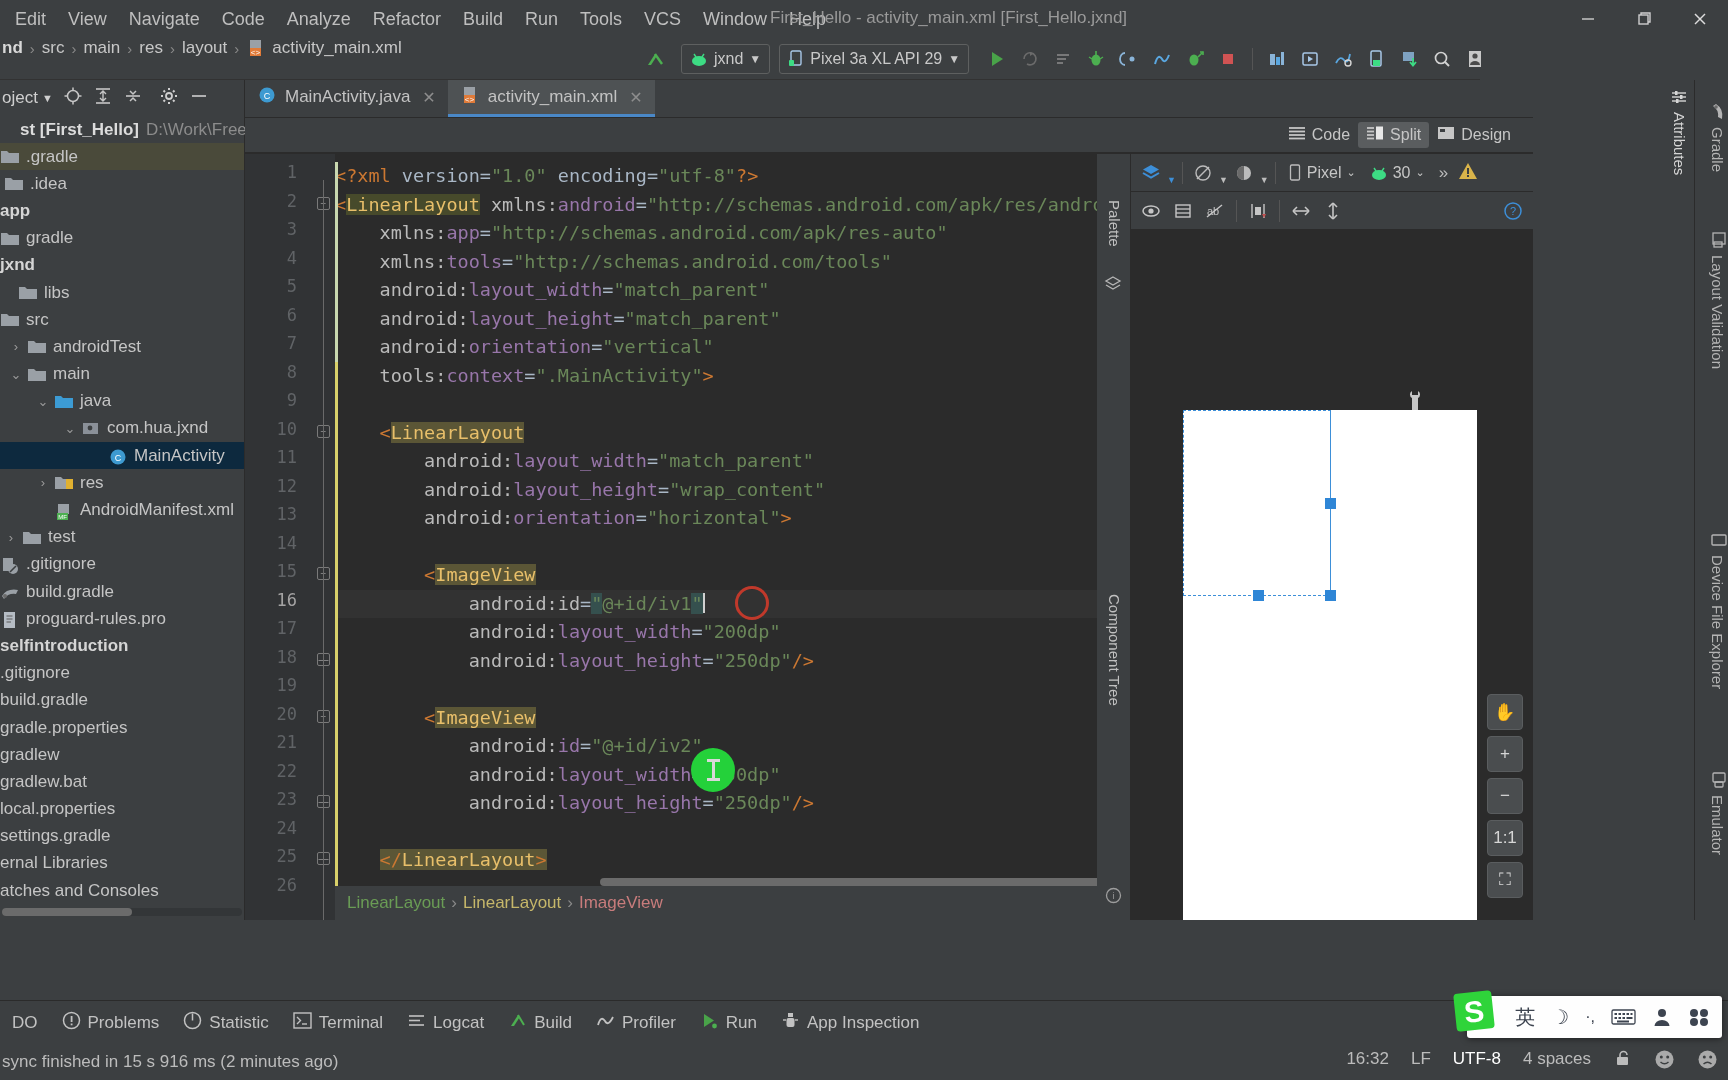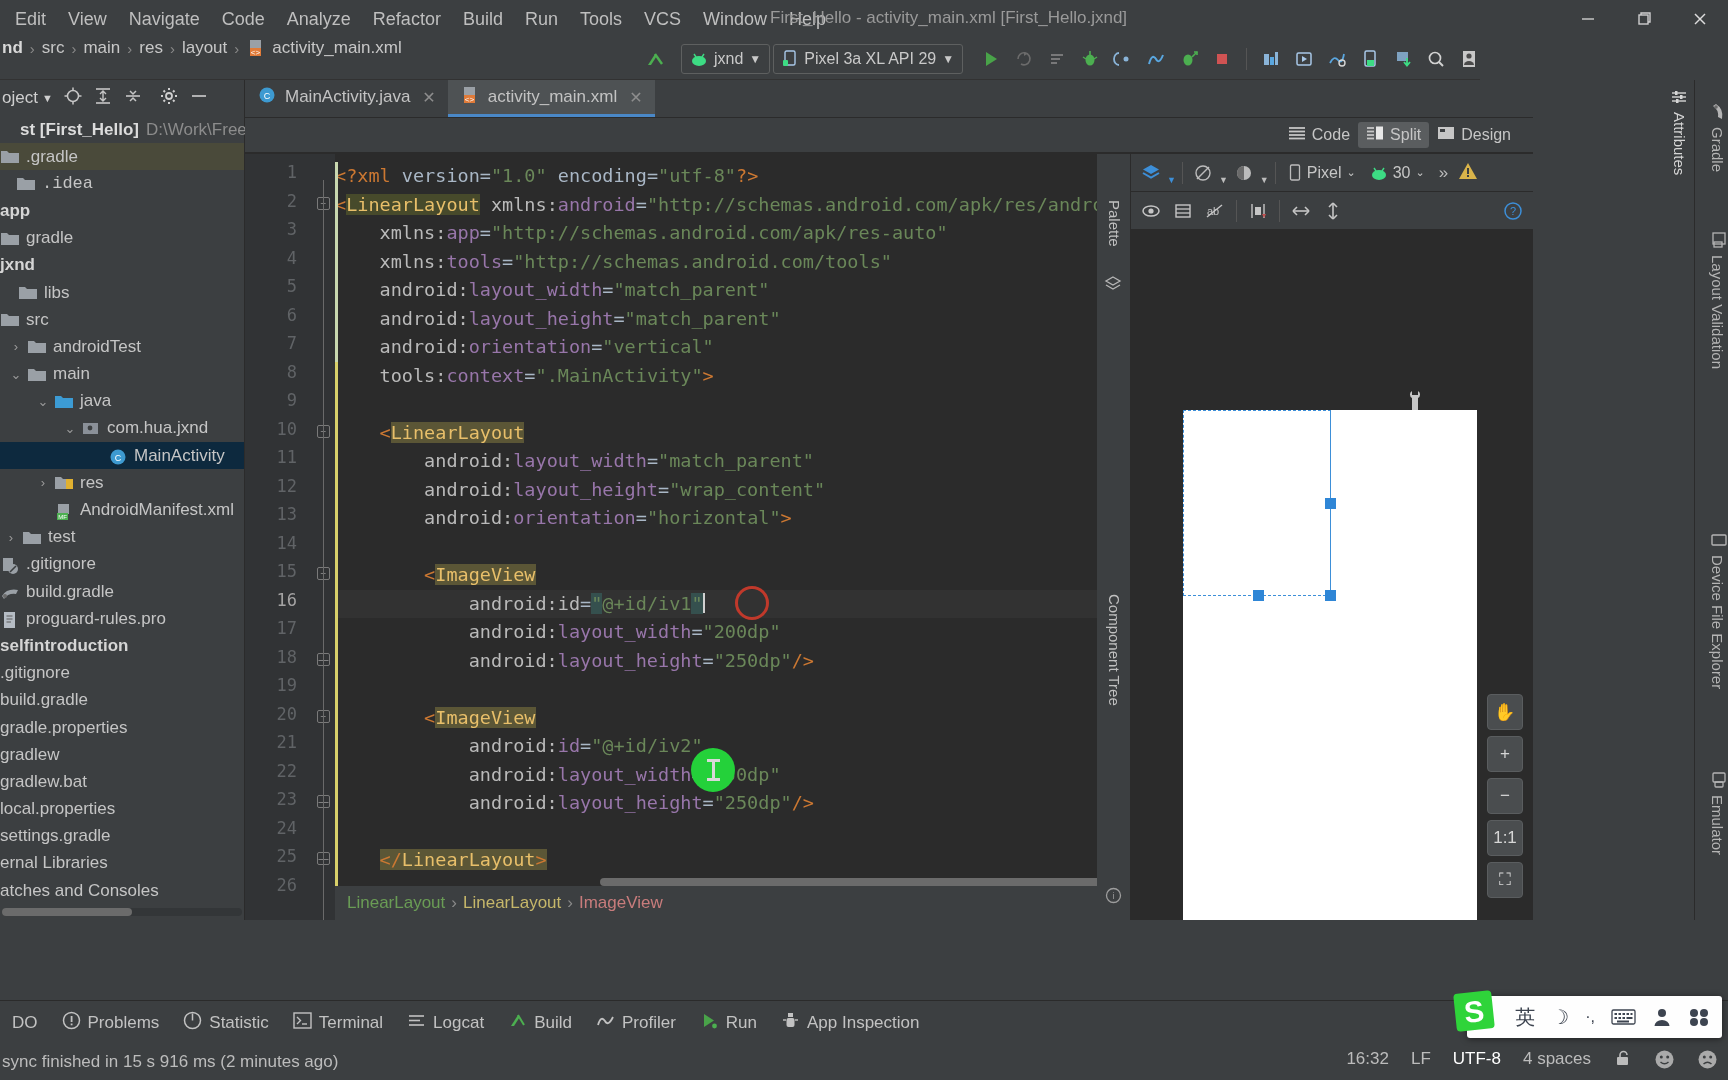--- a/index.html
+++ b/index.html
@@ -381,21 +381,21 @@
     </div>
     <div class="combo">
       <svg width="18" height="14" viewBox="0 0 18 14">
           <ellipse cx="9" cy="9" rx="7" ry="5" fill="#3ddc84"></ellipse>
           <line x1="4" y1="2" x2="6" y2="5" stroke="#3ddc84" stroke-width="1.4"></line>
           <line x1="14" y1="2" x2="12" y2="5" stroke="#3ddc84" stroke-width="1.4"></line>
         </svg>
       <span>jxnd</span>
       <span style="font-size:12px">▼</span>
     </div>
-    <div class="combo" style="">
+    <div class="combo" style="margin-left:6px">
       <svg width="16" height="18" viewBox="0 0 16 18">
           <rect x="3" y="1" width="10" height="14" rx="1.5" fill="none" stroke="#a8c8e8" stroke-width="1.4"></rect>
           <rect x="1" y="10" width="5" height="6" rx="1" fill="#3ddc84"></rect>
         </svg>
       <span>Pixel 3a XL API 29</span>
       <span style="font-size:12px">▼</span>
     </div>
 
     <div class="tb-icon" style="margin-left:10px">
       <svg width="20" height="20" viewBox="0 0 20 20">
@@ -542,21 +542,21 @@
     <span style="color:#8c8c8c;margin-left:7px">D:\Work\Free\A</span>
   </div>
 
   <div class="tree" id="tree" style="top:63px">
       <div class="trow hl" style="padding-left: 0px;">
         <span class="ficon"><svg width="20" height="15" viewBox="0 0 20 15">
             <path d="M1 2 h6 l2 2 h10 v10 H1 z" fill="#9aa0a6"></path>
           </svg></span>
         <span>.gradle</span>
       </div>
-      <div class="trow" style="padding-left: 16px; font-family: Liberation Mono, monospace;">
+      <div class="trow" style="padding-left: 4px;">
         <span class="ficon"><svg width="20" height="15" viewBox="0 0 20 15">
             <path d="M1 2 h6 l2 2 h10 v10 H1 z" fill="#9aa0a6"></path>
           </svg></span>
         <span>.idea</span>
       </div>
       <div class="trow bold" style="padding-left: 0px;">
         <span>app</span>
       </div>
       <div class="trow" style="padding-left: 0px;">
         <span class="ficon"><svg width="20" height="15" viewBox="0 0 20 15">

